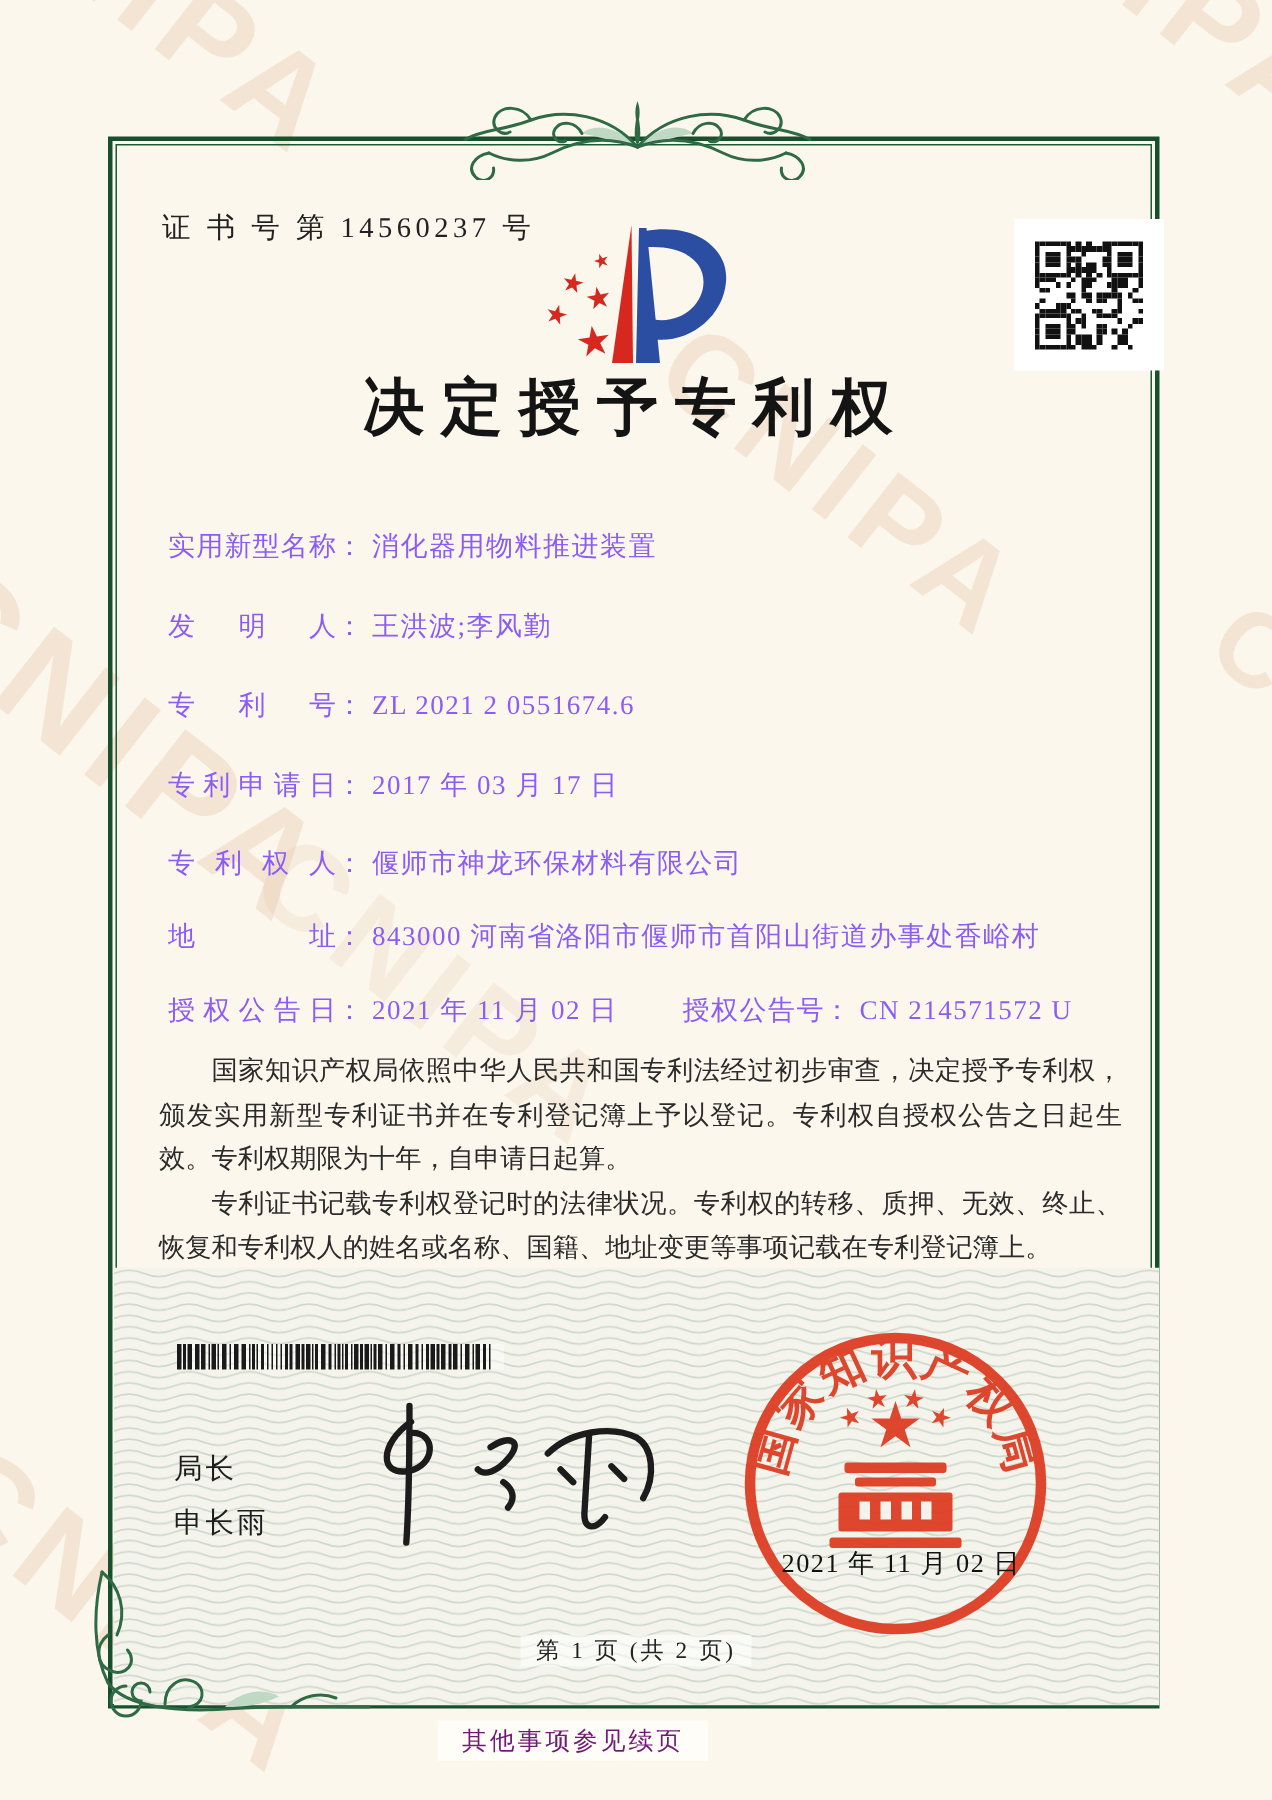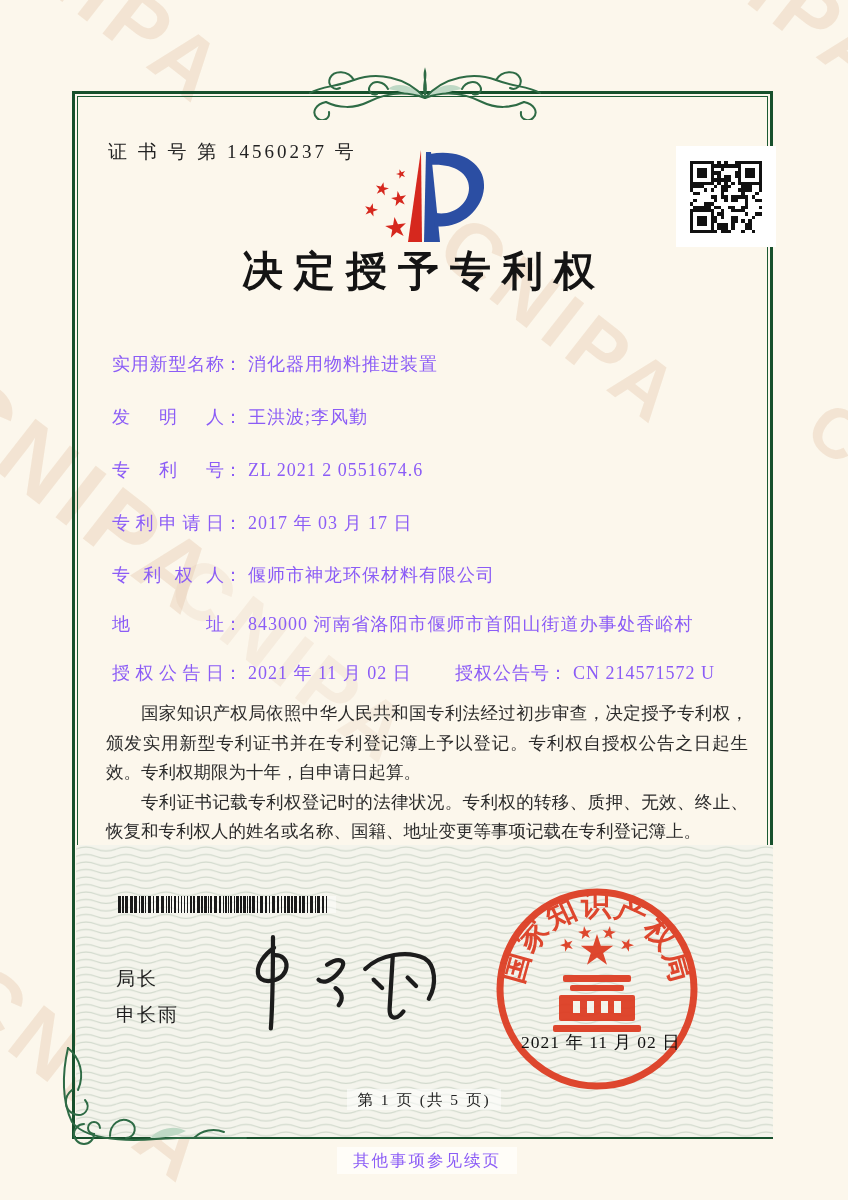--- a/index.html
+++ b/index.html
@@ -89,21 +89,21 @@
   }
 
   
   .page-info{
     position:absolute;left:0;top:1090px;width:848px;text-align:center;font-size:15.5px;
     letter-spacing:2px;color:#222;
   }
   .page-info span{background:rgba(255,255,255,.55);padding:2px 10px;}
   .cont-note{
     position:absolute;left:0;top:1150px;width:764px;text-align:center;font-size:16.5px;
-    letter-spacing:2px;color:#8b5cf6;padding-left:45px;
+    letter-spacing:2px;color:#701a75;
   }
   .cont-note span{background:#fffdf8;padding:4px 16px;}
 
   .orn{stroke:#2e6b45;fill:none;stroke-width:2;stroke-linecap:round;}
   .orn-fill{fill:#bfd9c5;stroke:none;}
 </style>
 </head>
 <body>
 
 <div class="wm" style="left:-50px;top:-55px;font-size:85px;">CNIPA</div>
@@ -805,14 +805,14 @@
     <g fill="#f4f4ec">
       <rect x="-24" y="12" width="7" height="12"></rect>
       <rect x="-10" y="12" width="7" height="12"></rect>
       <rect x="4" y="12" width="7" height="12"></rect>
       <rect x="17" y="12" width="7" height="12"></rect>
     </g>
   </g>
 </svg>
 <div class="seal-date">2021 年 11 月 02 日</div>
 
-<div class="page-info"><span>第 1 页 (共 5 页)</span></div>
+<div class="page-info"><span>第 1 页 (共 2 页)</span></div>
 <div class="cont-note"><span>其他事项参见续页</span></div>
 
 </body></html>

